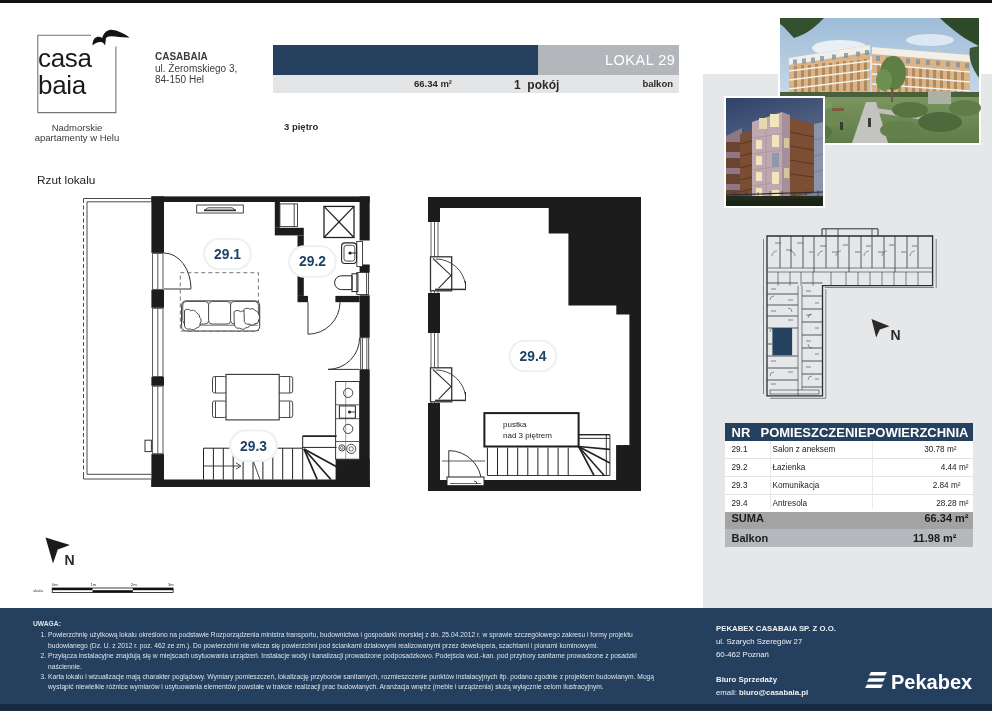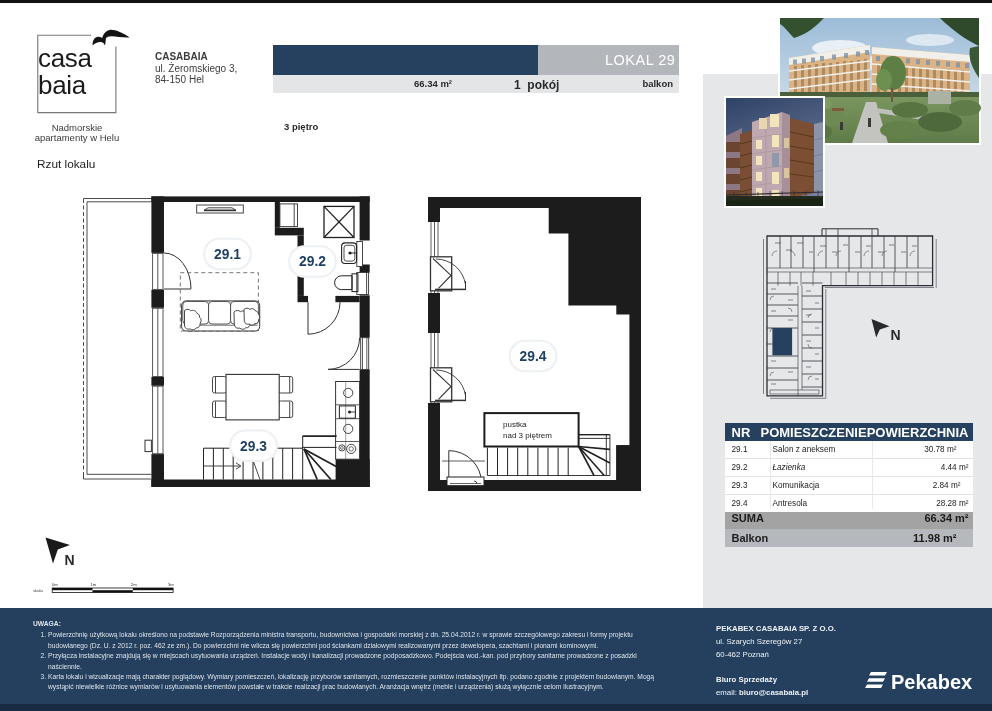--- a/index.html
+++ b/index.html
@@ -38,21 +38,21 @@
 <div class="abs" style="left:273px;top:75.3px;width:406.4px;height:17.5px;background:#e3e5e7;"></div>
 
 <div class="abs" style="left:284px;top:78px;font-size:9.5px;font-weight:bold;color:#2b2b2b;margin-top:43px;">3 piętro</div>
 
 <div class="abs" style="left:393px;top:78px;width:80px;text-align:center;font-size:9.5px;font-weight:bold;color:#2b2b2b;">66.34 m²</div>
 
 <div class="abs" style="left:514px;top:78px;font-size:12px;font-weight:bold;color:#2b2b2b;">1&nbsp; pokój</div>
 
 <div class="abs" style="left:600px;top:78px;width:73px;text-align:right;font-size:9.5px;font-weight:bold;color:#2b2b2b;">balkon</div>
 
-<div class="abs" style="left:37px;top:157px;font-size:11.8px;color:#222;">Rzut lokalu</div>
+<div class="abs" style="left:37px;top:173px;font-size:11.8px;color:#222;">Rzut lokalu</div>
 
 <svg class="abs" style="left:778px;top:15.6px;" width="203" height="129" viewBox="0 0 203 129">
   <defs>
     <linearGradient id="sky1" x1="0" y1="0" x2="0" y2="1">
       <stop offset="0" stop-color="#9dbcd8"></stop>
       <stop offset="0.55" stop-color="#c3d5e5"></stop>
       <stop offset="1" stop-color="#e2eaf0"></stop>
     </linearGradient>
     <linearGradient id="grnd" x1="0" y1="0" x2="0" y2="1">
       <stop offset="0" stop-color="#7c9760"></stop>
@@ -263,21 +263,21 @@
   </div>
 
   <div style="height:17px;background:#fff;border-bottom:1px solid #e0e2e4;display:flex;align-items:center;font-size:8.2px;color:#222;">
     <span style="width:41px;padding-left:7px;">29.1</span>
       <span style="flex:1;">Salon z aneksem</span>
       <span style="padding-right:16px;">30.78 m²</span>
   </div>
 
   <div style="height:17px;background:#fff;border-bottom:1px solid #e0e2e4;display:flex;align-items:center;font-size:8.2px;color:#222;">
     <span style="width:41px;padding-left:7px;">29.2</span>
-      <span style="flex:1;font-style:italic;">Łazienka</span>
+      <span style="flex:1;">Łazienka</span>
       <span style="padding-right:4px;">4.44 m²</span>
   </div>
 
   <div style="height:17px;background:#fff;border-bottom:1px solid #e0e2e4;display:flex;align-items:center;font-size:8.2px;color:#222;">
     <span style="width:41px;padding-left:7px;">29.3</span>
       <span style="flex:1;">Komunikacja</span>
       <span style="padding-right:12px;">2.84 m²</span>
   </div>
 
   <div style="height:17px;background:#fff;display:flex;align-items:center;font-size:8.2px;color:#222;">

